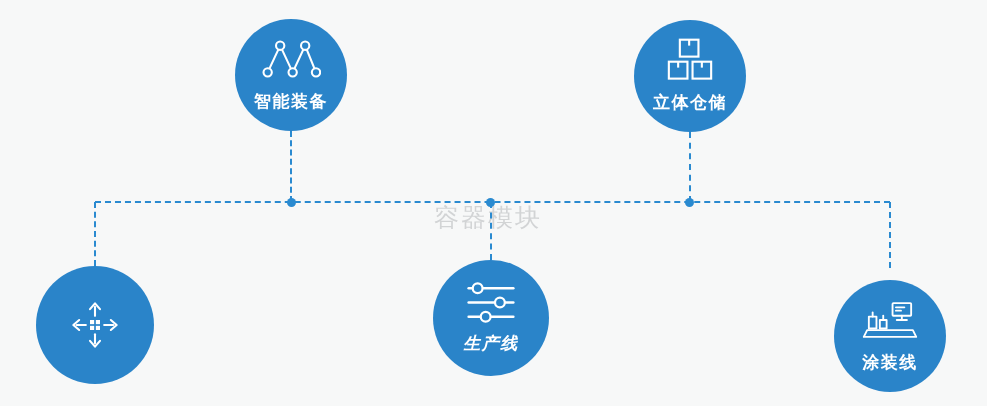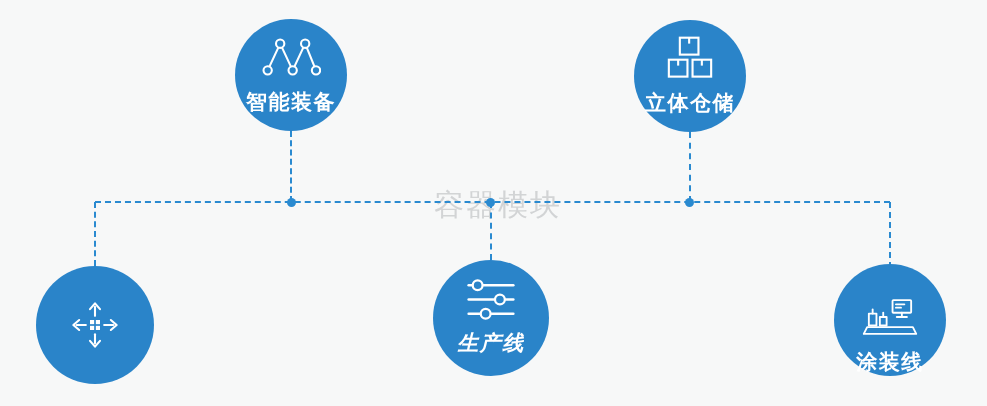--- a/index.html
+++ b/index.html
@@ -17,22 +17,22 @@
   .canvas{
     position:relative;
     width:987px;
     height:406px;
     background:var(--background);
     overflow:hidden;
   }
   .watermark{
     position:absolute;
     left:434px;
-    top:185px;
-    font-size:30px;
+    top:201px;
+    font-size:25px;
     letter-spacing:2px;
     color:var(--watermark);
     opacity:.75;
     z-index:1;
     user-select:none;
   }
   .hline{
     position:absolute;
     height:0;
     border-top:2px dashed var(--connector);
@@ -74,29 +74,29 @@
     cursor:pointer;
   }
   .node .icon{
     display:flex;
     align-items:center;
     justify-content:center;
     color:var(--icon);
   }
   .node .label{
     font-weight:bold;
-    font-size:21px;
+    font-size:17px;
     letter-spacing:1.5px;
     white-space:nowrap;
   }
   .n-smart{left:235px;top:19px;width:112px;height:112px;}
   .n-warehouse{left:634px;top:20px;width:112px;height:112px;text-align:right;}
   .n-logistics{left:36px;top:266px;width:118px;height:118px;}
   .n-production{left:433px;top:260px;width:116px;height:116px;font-style:italic;}
-  .n-painting{left:834px;top:264px;width:112px;height:112px;justify-content:flex-end;}
+  .n-painting{left:834px;top:280px;width:112px;height:112px;}
 </style>
 </head>
 <body>
 
 <div class="canvas">
 
   <div class="watermark">容器模块</div>
 
   <div class="hline h-main"></div>
   <div class="vline v-smart"></div>

